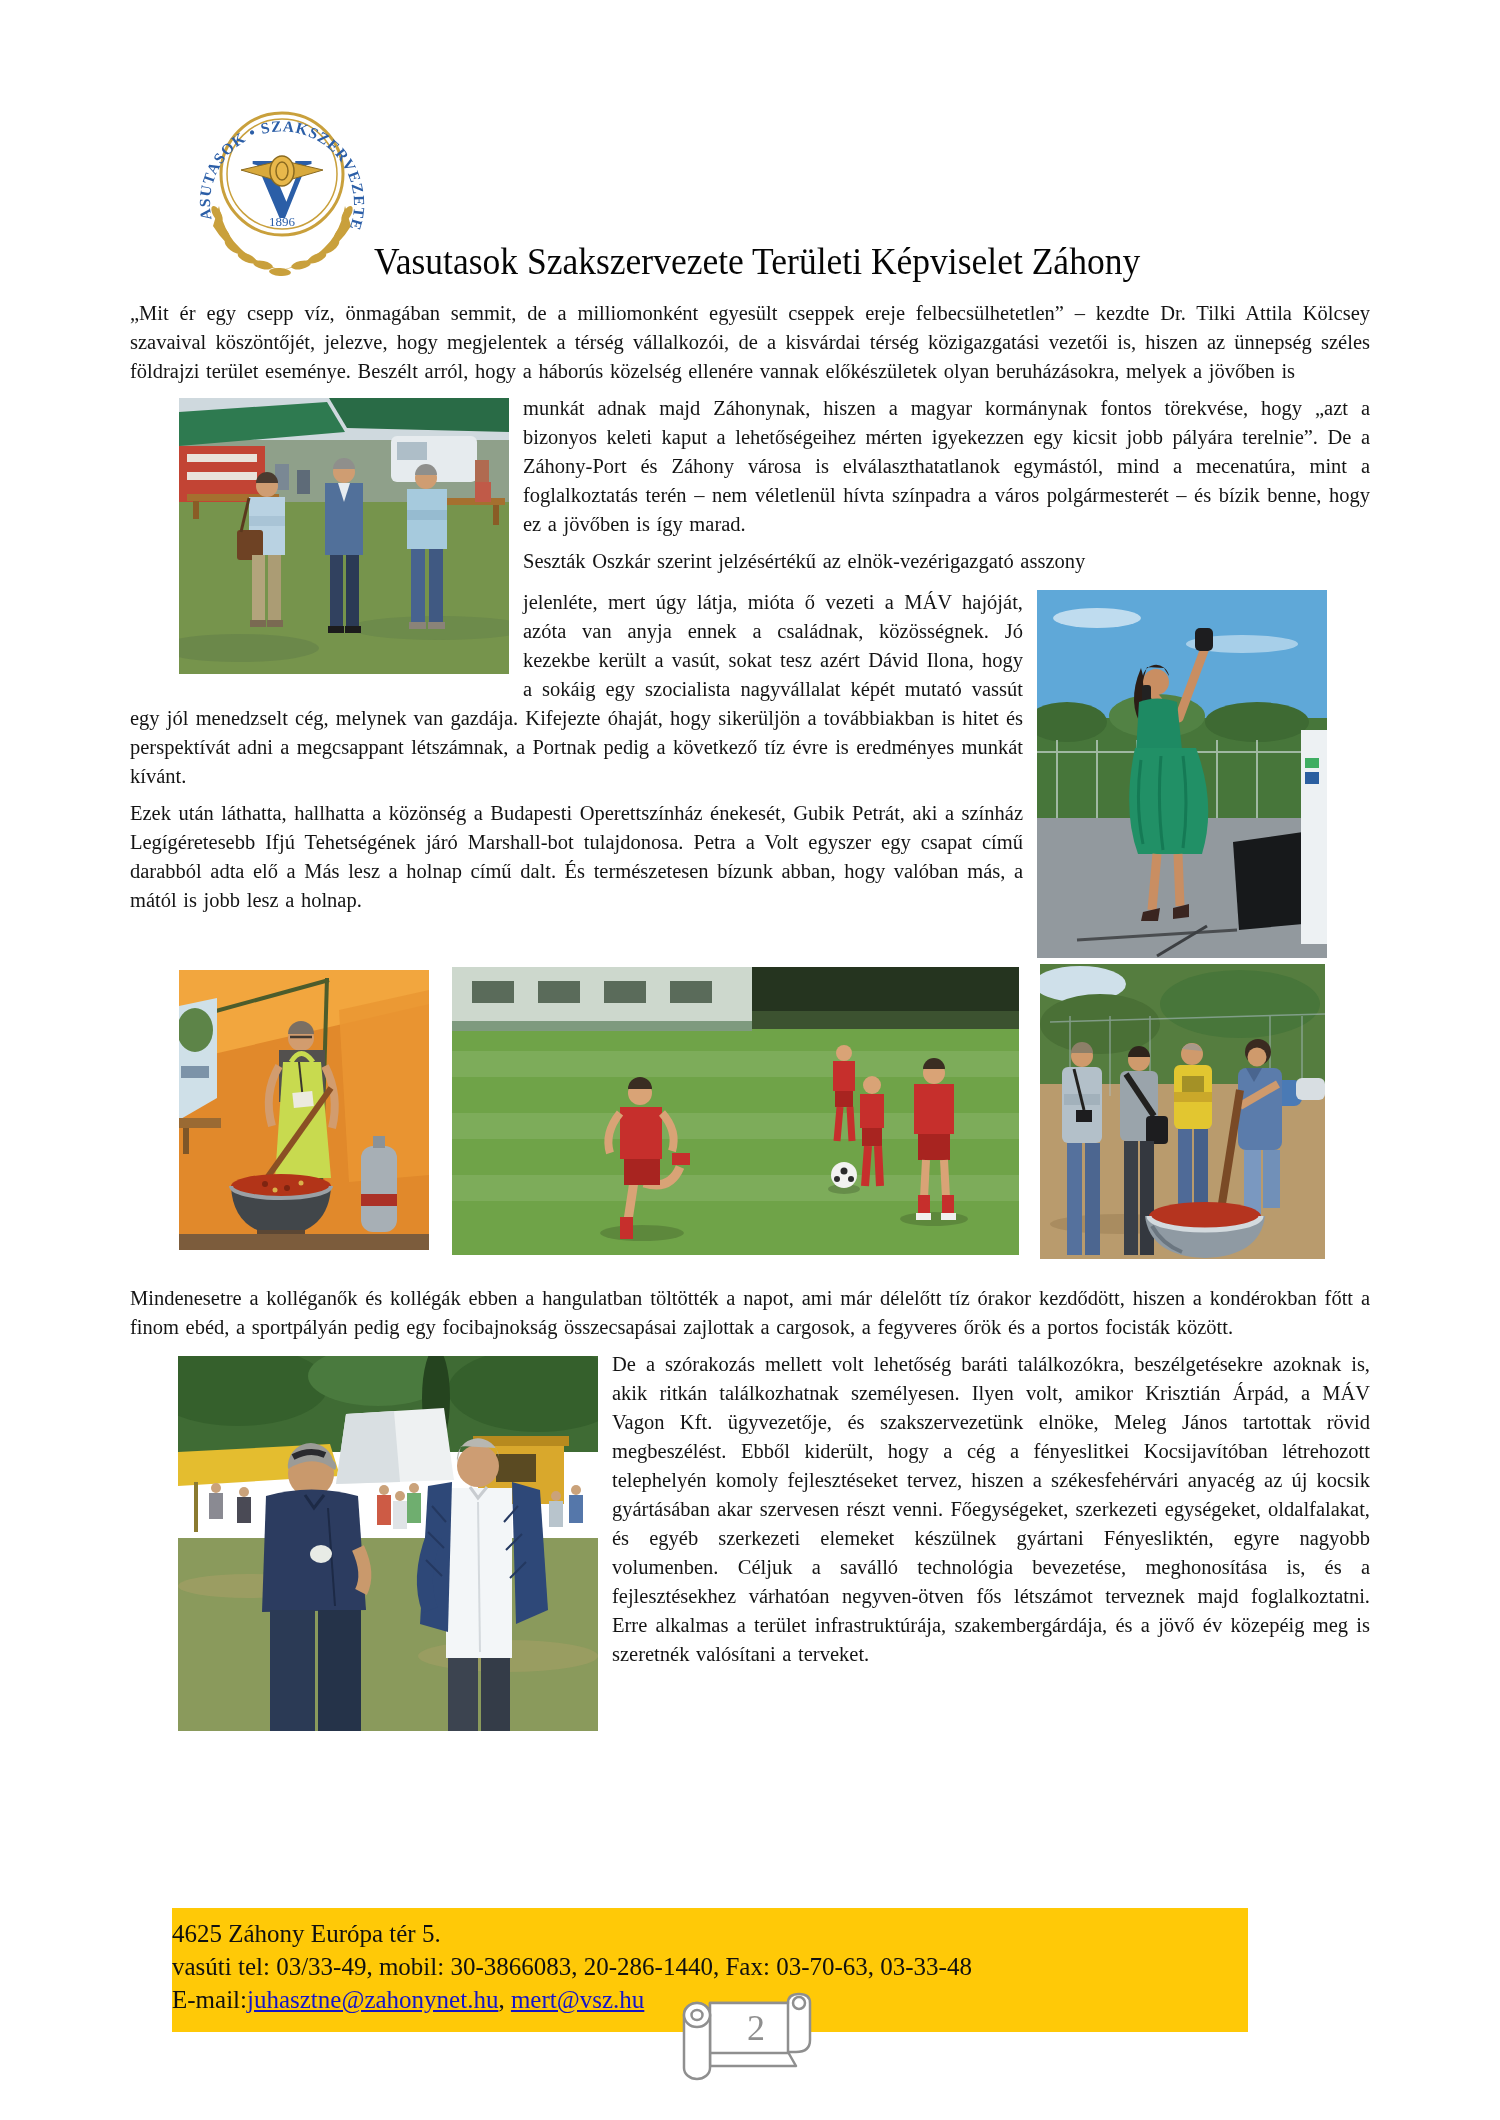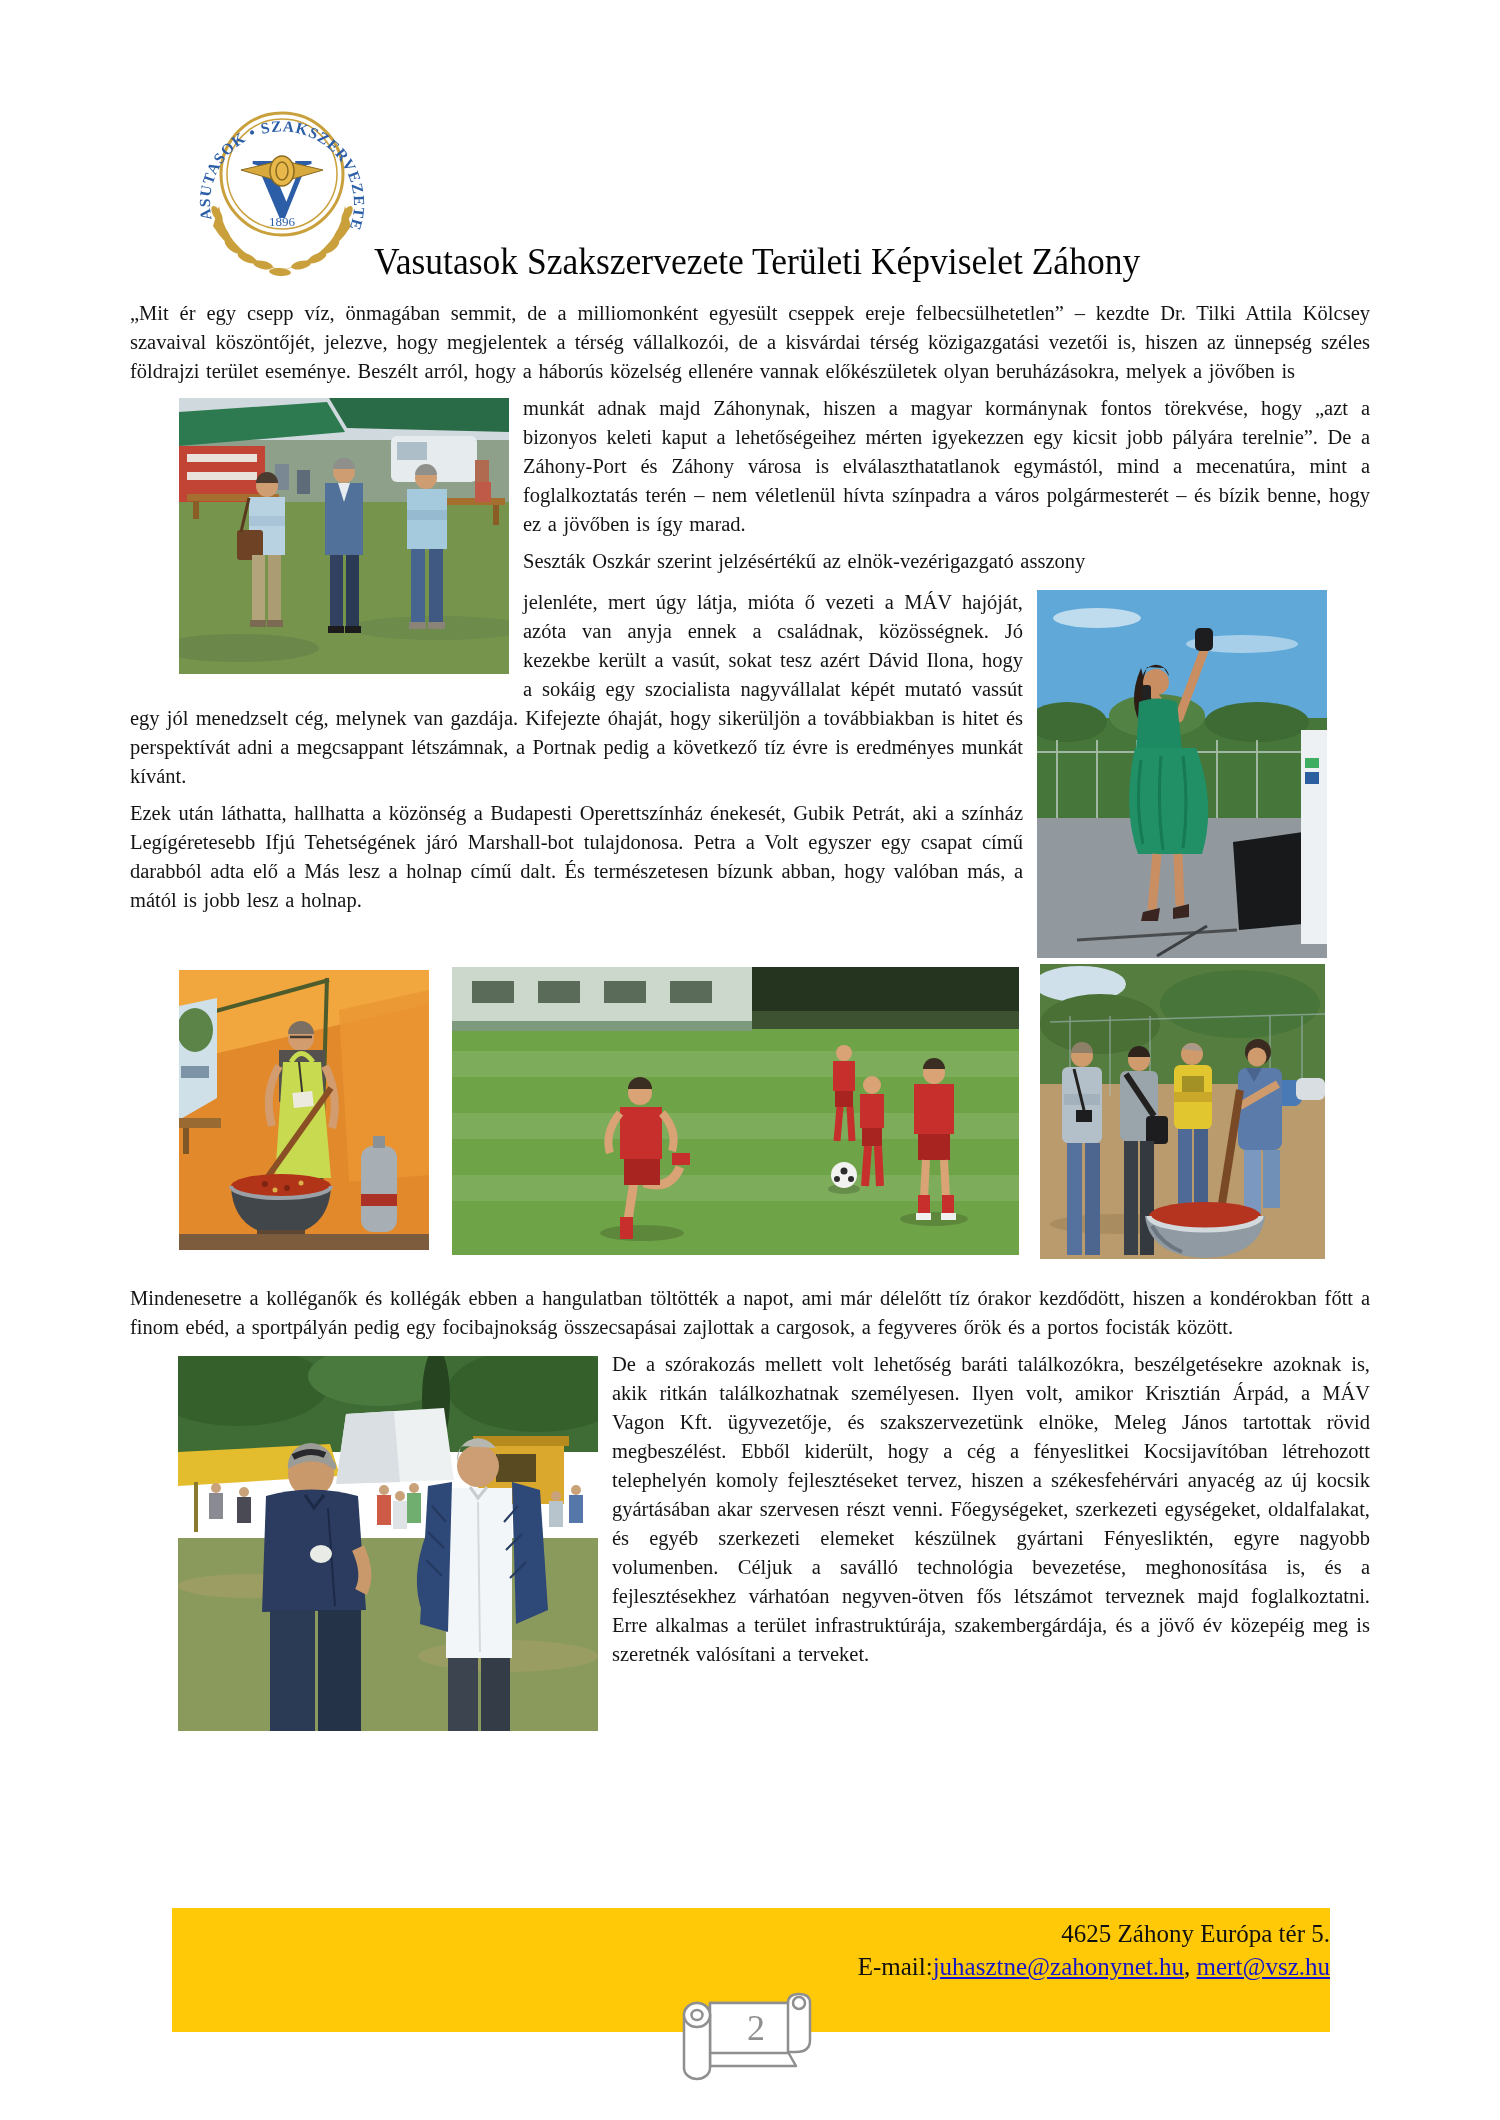--- a/index.html
+++ b/index.html
@@ -19,22 +19,22 @@
   .content p.p5{margin-top:20px;}
   .ph svg{display:block;width:100%;height:100%;}
   .f1{float:left;width:330px;height:276px;margin:4px 14px 8px 49px;}
   .f2{float:right;width:290px;height:368px;margin:2px 43px 6px 14px;}
   .f6{float:left;width:420px;height:375px;margin:6px 14px 6px 48px;}
   .photo-row{display:flex;align-items:flex-start;clear:both;margin-top:6px;height:300px;}
   .ph3{width:250px;height:280px;margin-left:49px;margin-top:6px;}
   .ph4{width:567px;height:288px;margin-left:23px;margin-top:3px;}
   .ph5{width:285px;height:295px;margin-left:21px;}
   
-  .footer{position:absolute;left:172px;top:1908px;width:1158px;height:124px;background:#FFC907;
-          font-family:"Liberation Serif",serif;font-size:25px;line-height:33px;text-align:right;
+  .footer{position:absolute;left:172px;top:1908px;width:1076px;height:124px;background:#FFC907;
+          font-family:"Liberation Serif",serif;font-size:25px;line-height:33px;text-align:left;
           color:#101010;padding-top:9px;box-sizing:border-box;}
   .footer a{color:#1414C8;text-decoration:underline;}
   .footer .email-label{}
   .scroll{position:absolute;left:680px;top:1990px;width:146px;height:100px;}
 </style>
 </head>
 <body>
 
 <div class="page">
 
@@ -412,20 +412,21 @@
         <rect x="303" y="302" width="29" height="73" fill="#343c48"></rect>
       </svg>
     </span>
 
     <p>De a szórakozás mellett volt lehetőség baráti találkozókra, beszélgetésekre azoknak is, akik ritkán találkozhatnak személyesen. Ilyen volt, amikor Krisztián Árpád, a MÁV Vagon Kft. ügyvezetője, és szakszervezetünk elnöke, Meleg János tartottak rövid megbeszélést. Ebből kiderült, hogy a cég a fényeslitkei Kocsijavítóban létrehozott telephelyén komoly fejlesztéseket tervez, hiszen a székesfehérvári anyacég az új kocsik gyártásában akar szervesen részt venni. Főegységeket, szerkezeti egységeket, oldalfalakat, és egyéb szerkezeti elemeket készülnek gyártani Fényesliktén, egyre nagyobb volumenben. Céljuk a saválló technológia bevezetése, meghonosítása is, és a fejlesztésekhez várhatóan negyven-ötven fős létszámot terveznek majd foglalkoztatni. Erre alkalmas a terület infrastruktúrája, szakembergárdája, és a jövő év közepéig meg is szeretnék valósítani a terveket.</p>
 
   </div>
 
   <div class="footer">
     <div>4625 Záhony Európa tér 5.</div>
+    <div>vasúti tel: 03/33-49, mobil: 30-3866083, 20-286-1440, Fax: 03-70-63, 03-33-48</div>
     <div>
       <span class="email-label">E-mail:</span><a href="#">juhasztne@zahonynet.hu</a><span>,</span>
       <a href="#">mert@vsz.hu</a>
     </div>
   </div>
 
   <div class="scroll">
     <svg viewBox="0 0 146 100">
       <g fill="#ffffff" stroke="#8f8f8f" stroke-width="2.5" stroke-linejoin="round">
         <path d="M108,13 q0,-9 11,-9 q11,0 11,9 v37 q0,12 -14,12 h-8 l8,14 h-86 v-63 z"></path>

